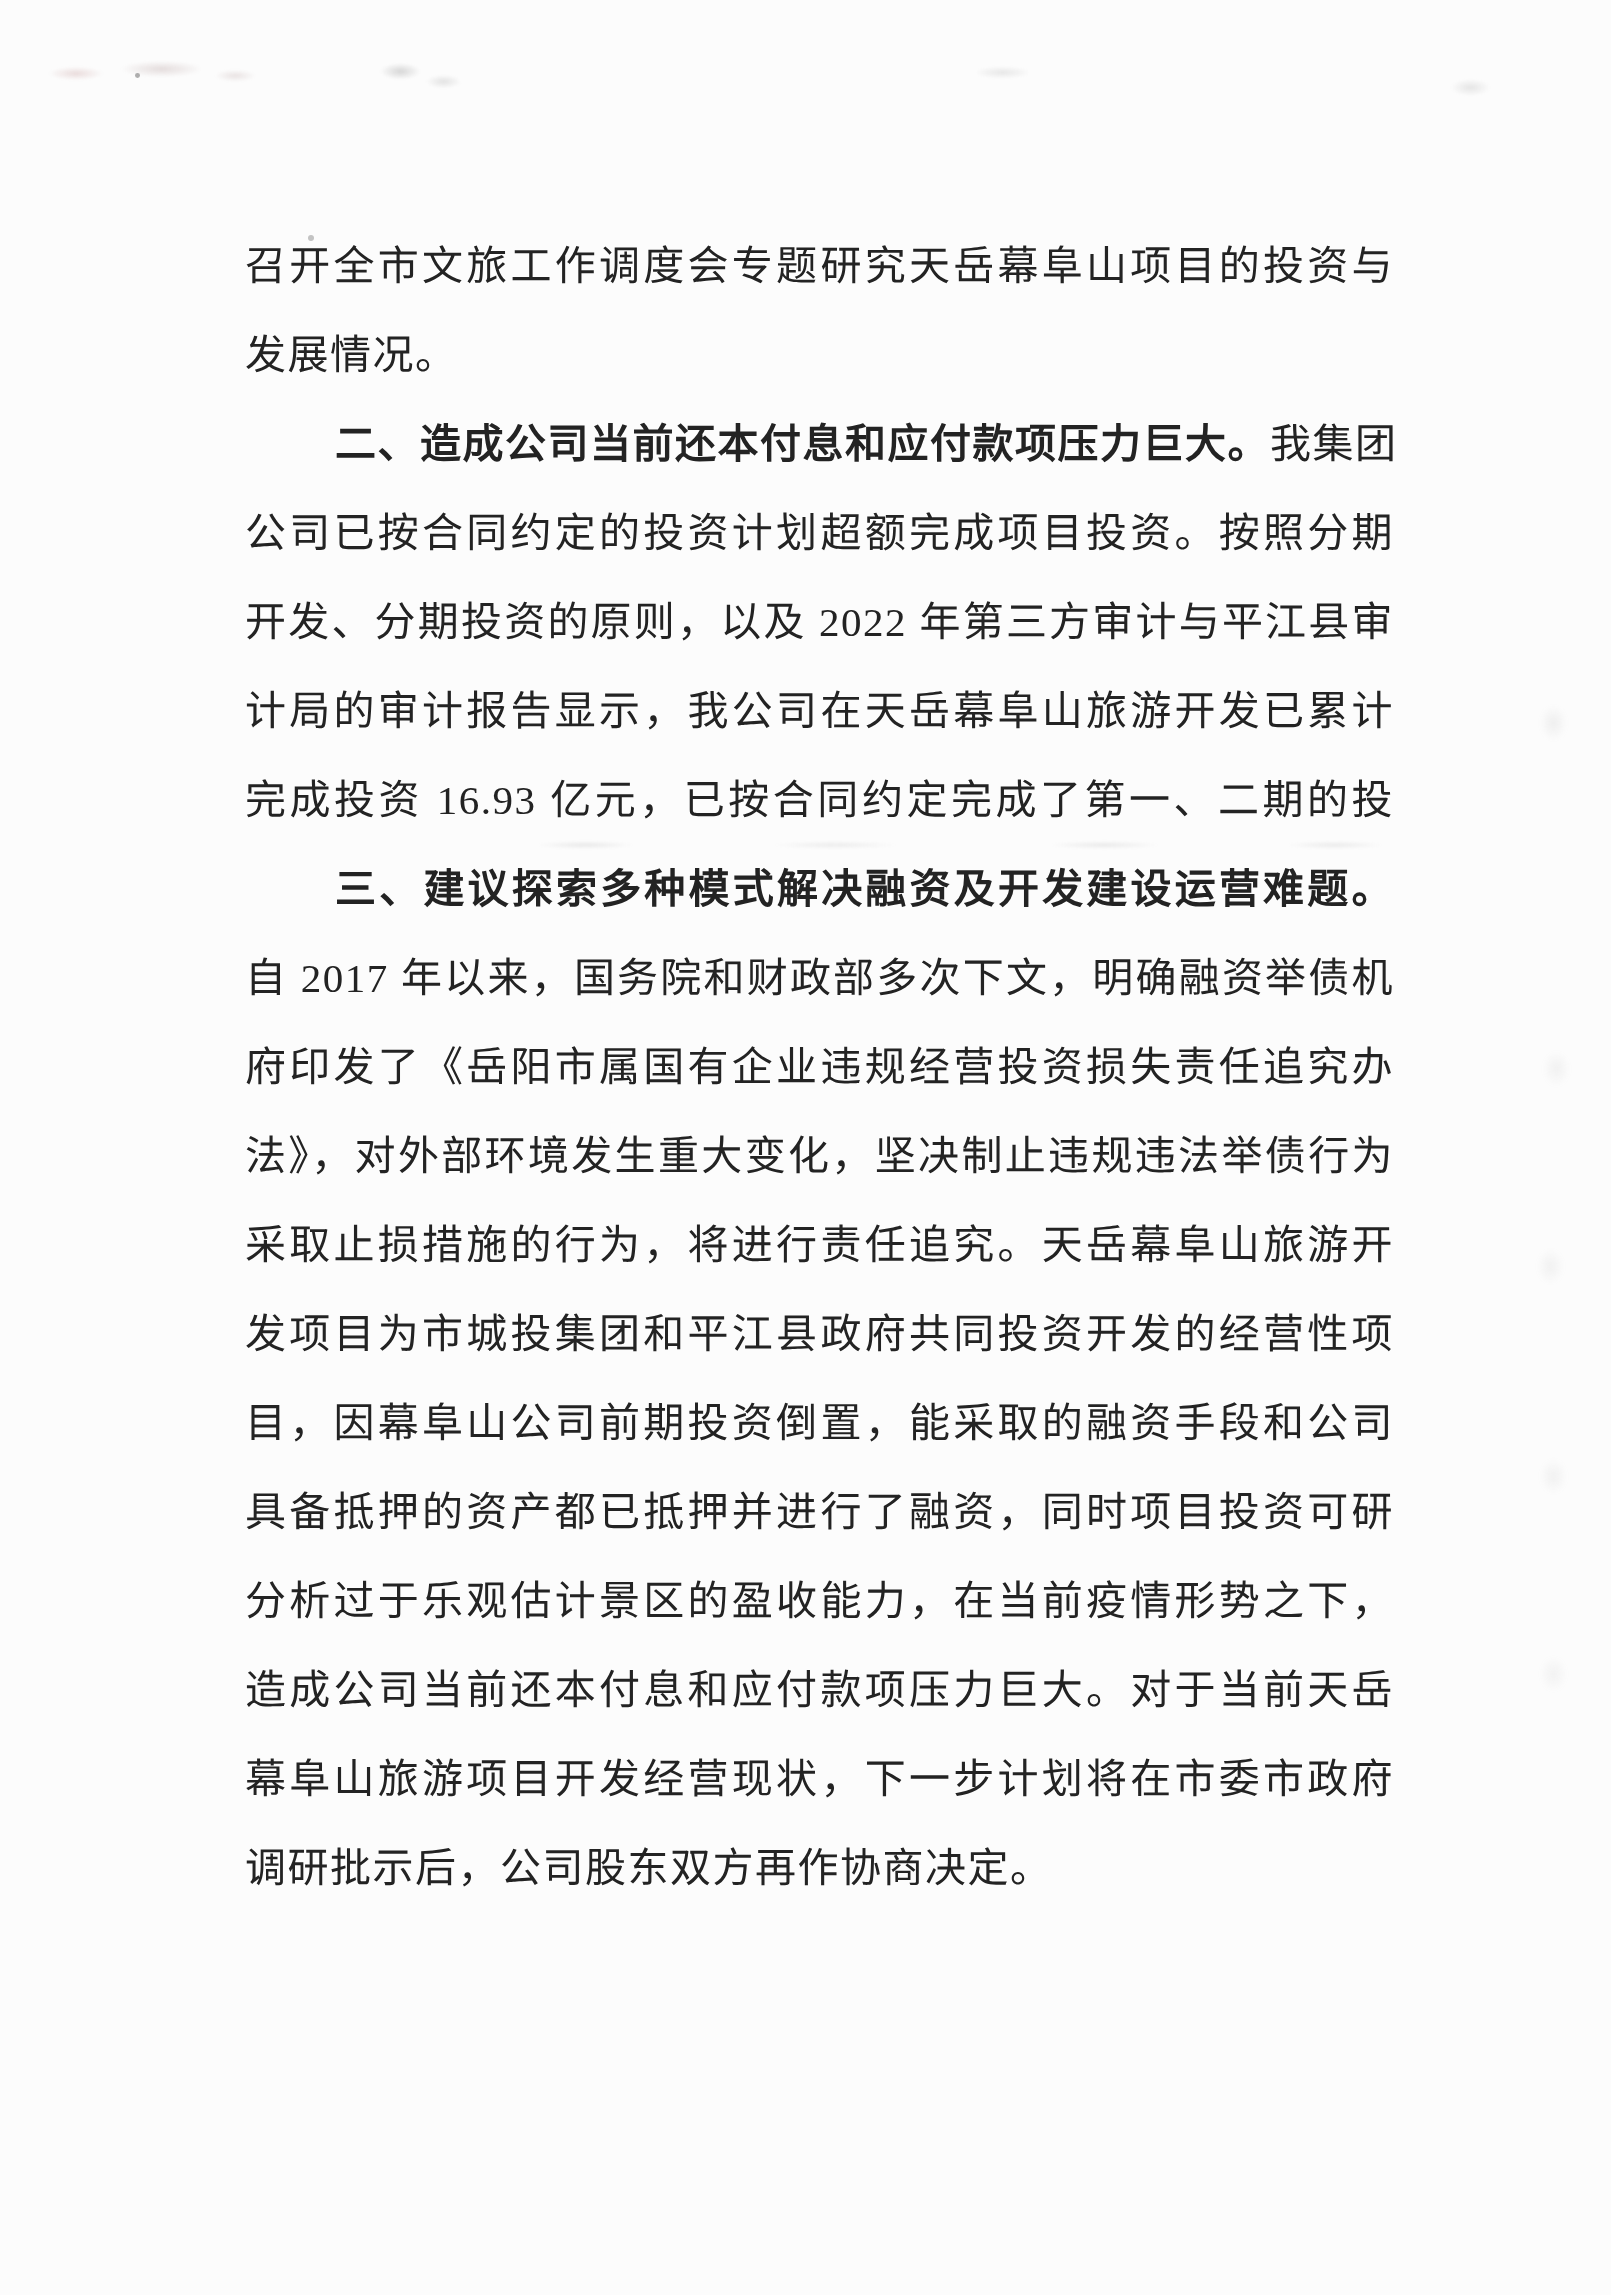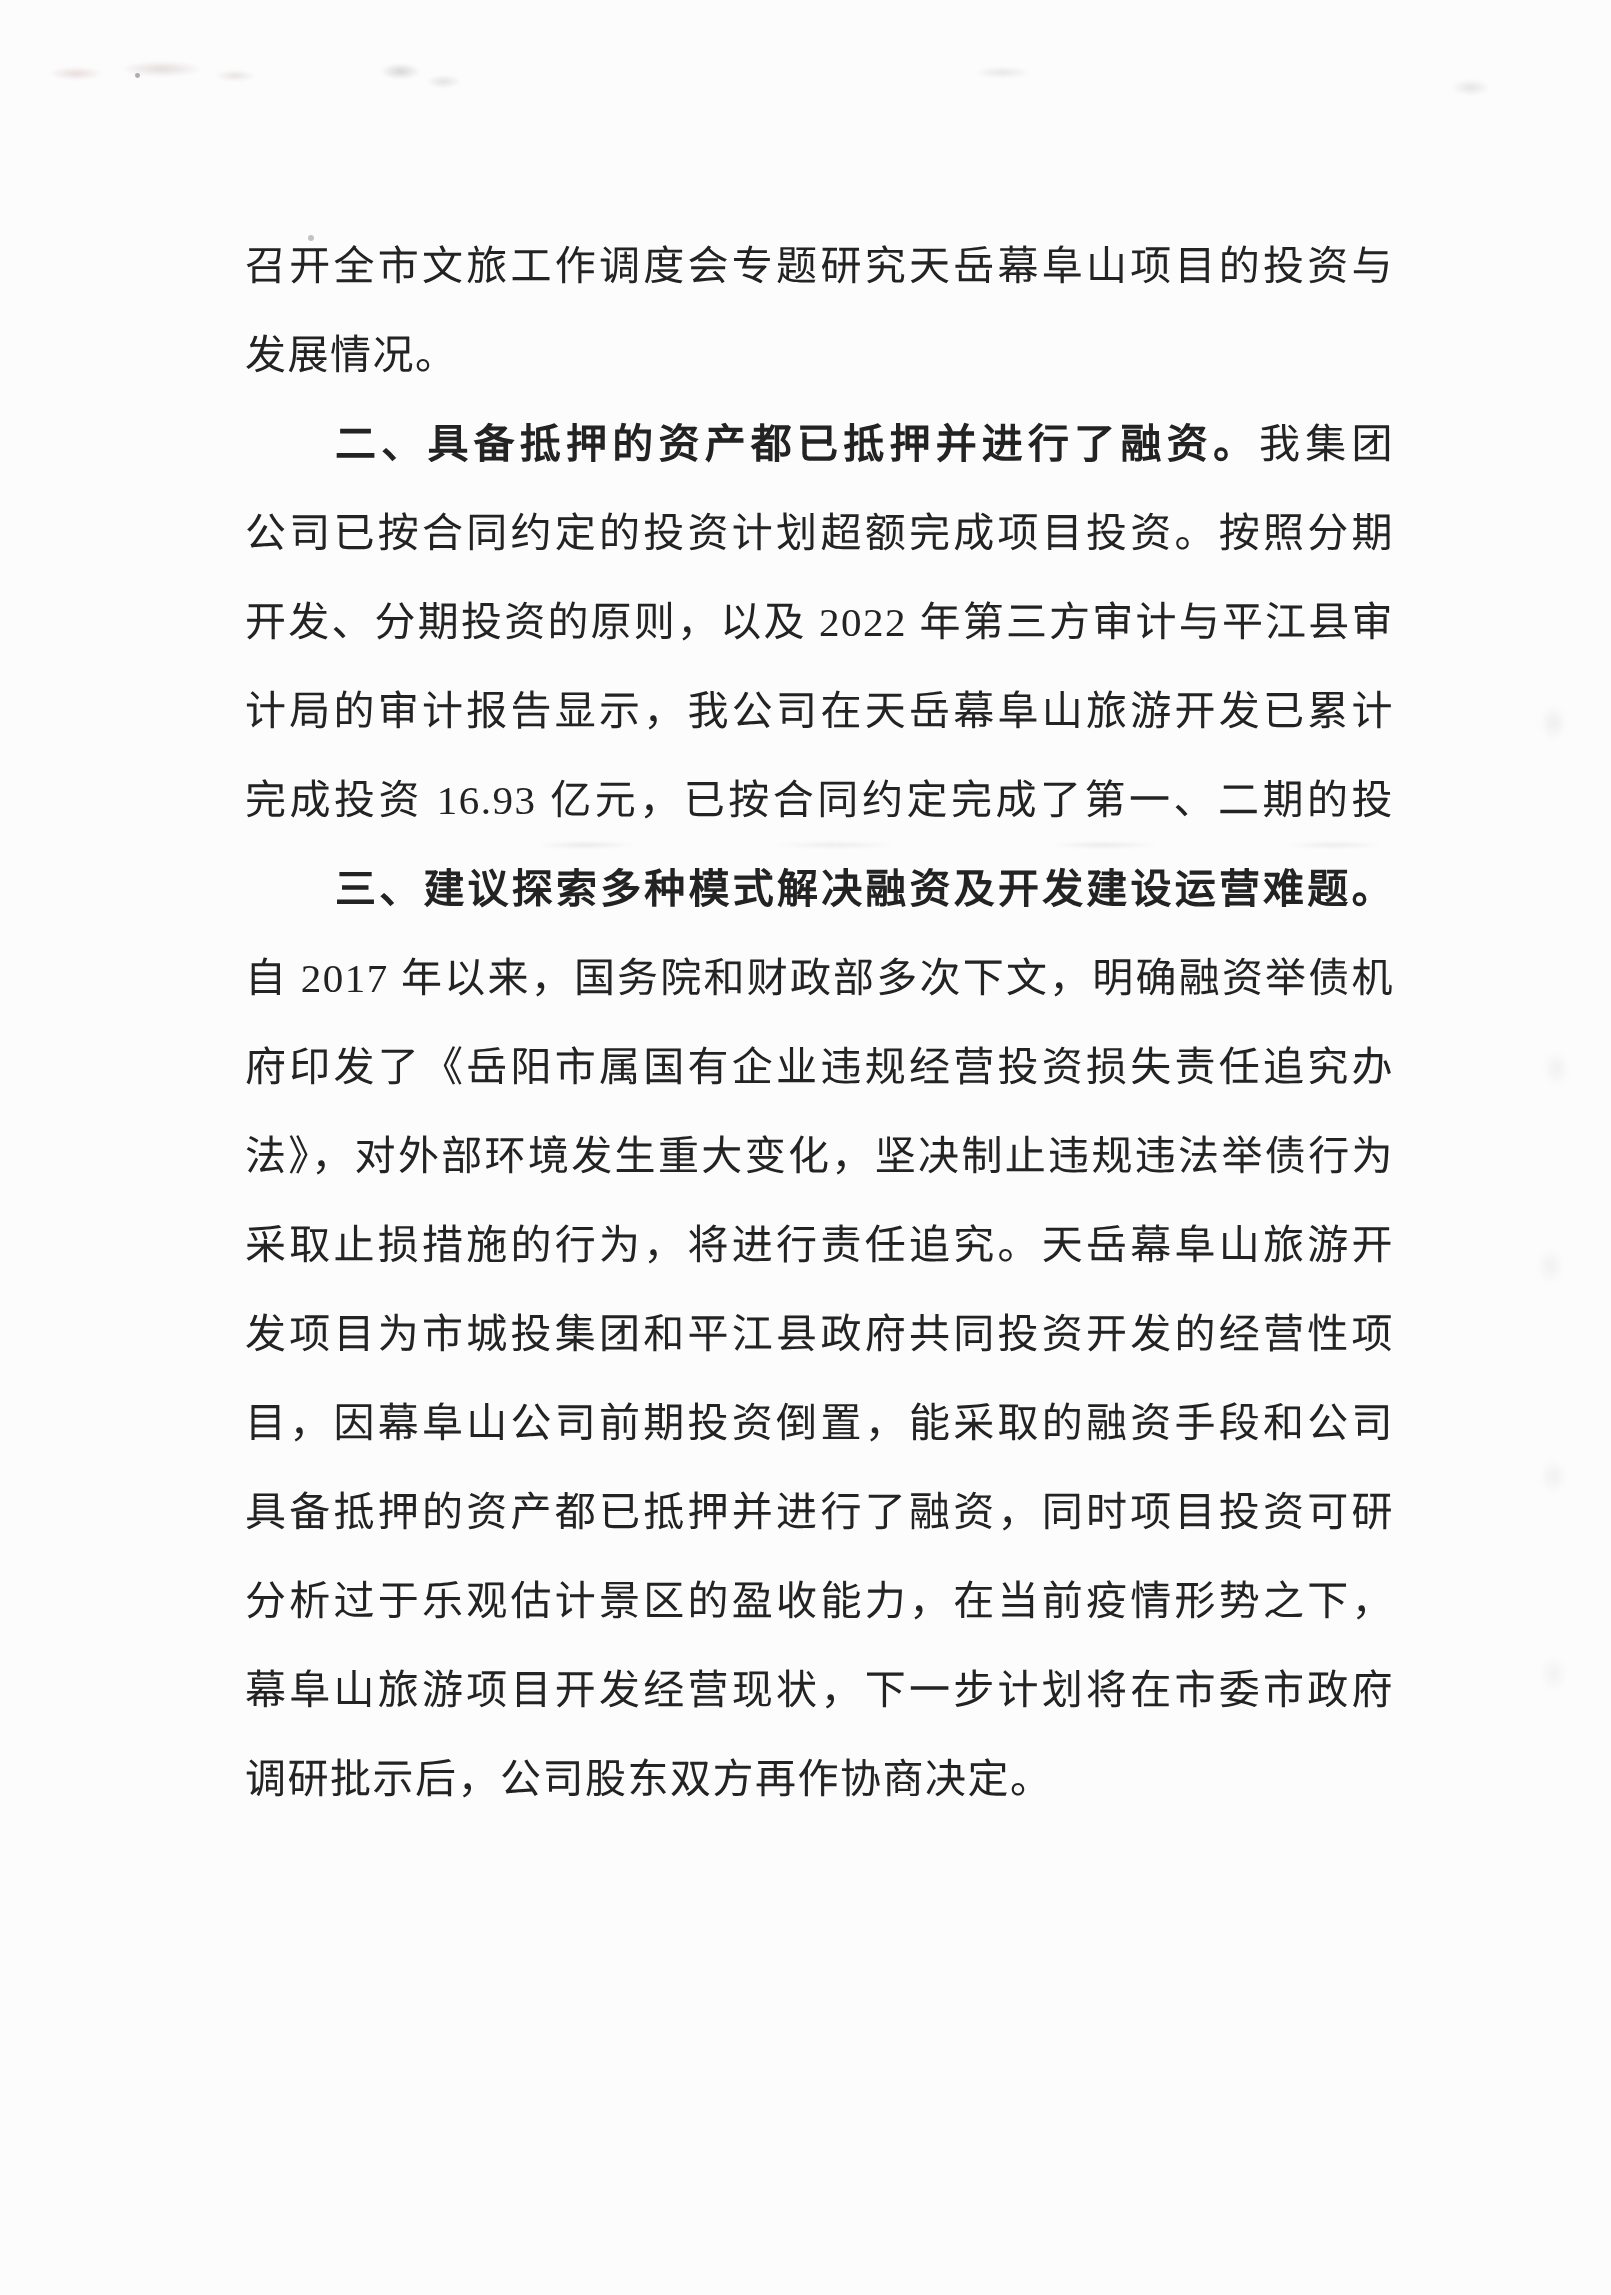--- a/index.html
+++ b/index.html
@@ -89,31 +89,32 @@
   <div class="artifact smudge-top-right1"></div>
   <div class="artifact smudge-top-right2"></div>
   <div class="artifact speck1"></div>
   <div class="artifact speck2"></div>
   <div class="artifact ghost-strip"></div>
   <div class="artifact edge-marks"></div>
 
   <div class="text-block" id="text-block">
       <div class="line"><span class="run">召开全市文旅工作调度会专题研究天岳幕阜山项目的投资与</span></div>
       <div class="line no-fill"><span class="run">发展情况。</span></div>
-      <div class="line indent"><span class="run-bold">二、具备抵押的资产都已抵押并进行了融资。</span><span class="run">我集团</span></div>
+      <div class="line indent"><span class="run-bold">二、造成公司当前还本付息和应付款项压力巨大。</span><span class="run">我集团</span></div>
       <div class="line"><span class="run">公司已按合同约定的投资计划超额完成项目投资。按照分期</span></div>
       <div class="line"><span class="run">开发、分期投资的原则，以及 2022 年第三方审计与平江县审</span></div>
       <div class="line"><span class="run">计局的审计报告显示，我公司在天岳幕阜山旅游开发已累计</span></div>
       <div class="line"><span class="run">完成投资 16.93 亿元，已按合同约定完成了第一、二期的投</span></div>
       <div class="line indent"><span class="run-bold">三、建议探索多种模式解决融资及开发建设运营难题。</span></div>
       <div class="line"><span class="run">自 2017 年以来，国务院和财政部多次下文，明确融资举债机</span></div>
       <div class="line"><span class="run">府印发了《岳阳市属国有企业违规经营投资损失责任追究办</span></div>
       <div class="line"><span class="run">法》，对外部环境发生重大变化，坚决制止违规违法举债行为</span></div>
       <div class="line"><span class="run">采取止损措施的行为，将进行责任追究。天岳幕阜山旅游开</span></div>
       <div class="line"><span class="run">发项目为市城投集团和平江县政府共同投资开发的经营性项</span></div>
       <div class="line"><span class="run">目，因幕阜山公司前期投资倒置，能采取的融资手段和公司</span></div>
       <div class="line"><span class="run">具备抵押的资产都已抵押并进行了融资，同时项目投资可研</span></div>
       <div class="line"><span class="run">分析过于乐观估计景区的盈收能力，在当前疫情形势之下，</span></div>
+      <div class="line"><span class="run">造成公司当前还本付息和应付款项压力巨大。对于当前天岳</span></div>
       <div class="line"><span class="run">幕阜山旅游项目开发经营现状，下一步计划将在市委市政府</span></div>
       <div class="line no-fill"><span class="run">调研批示后，公司股东双方再作协商决定。</span></div>
     </div>
 </div>
 
 
 </body></html>

